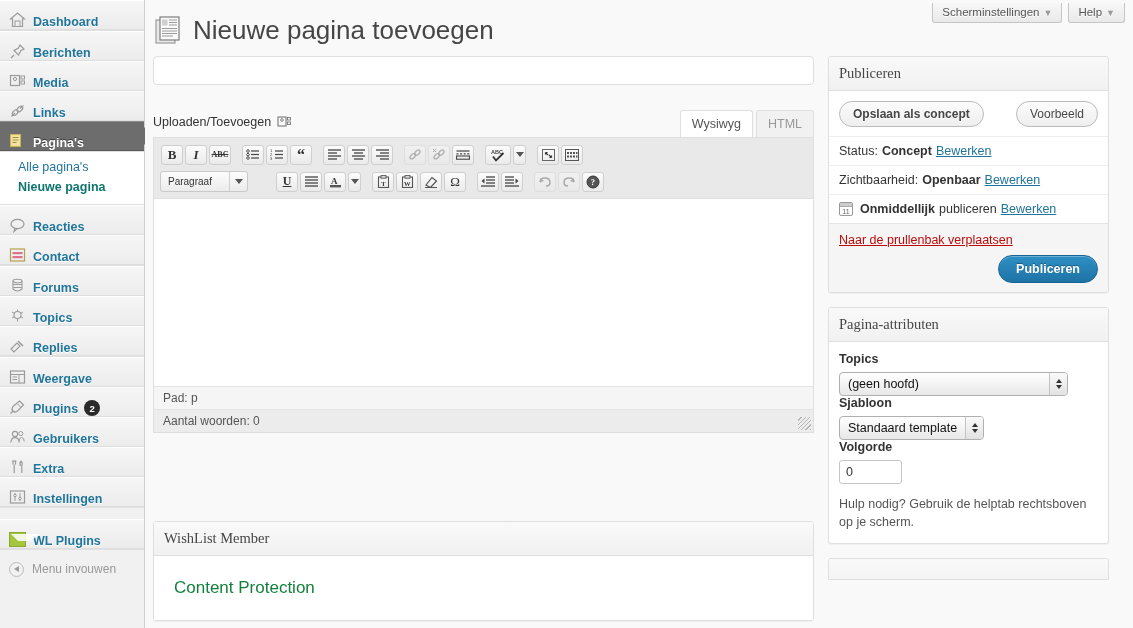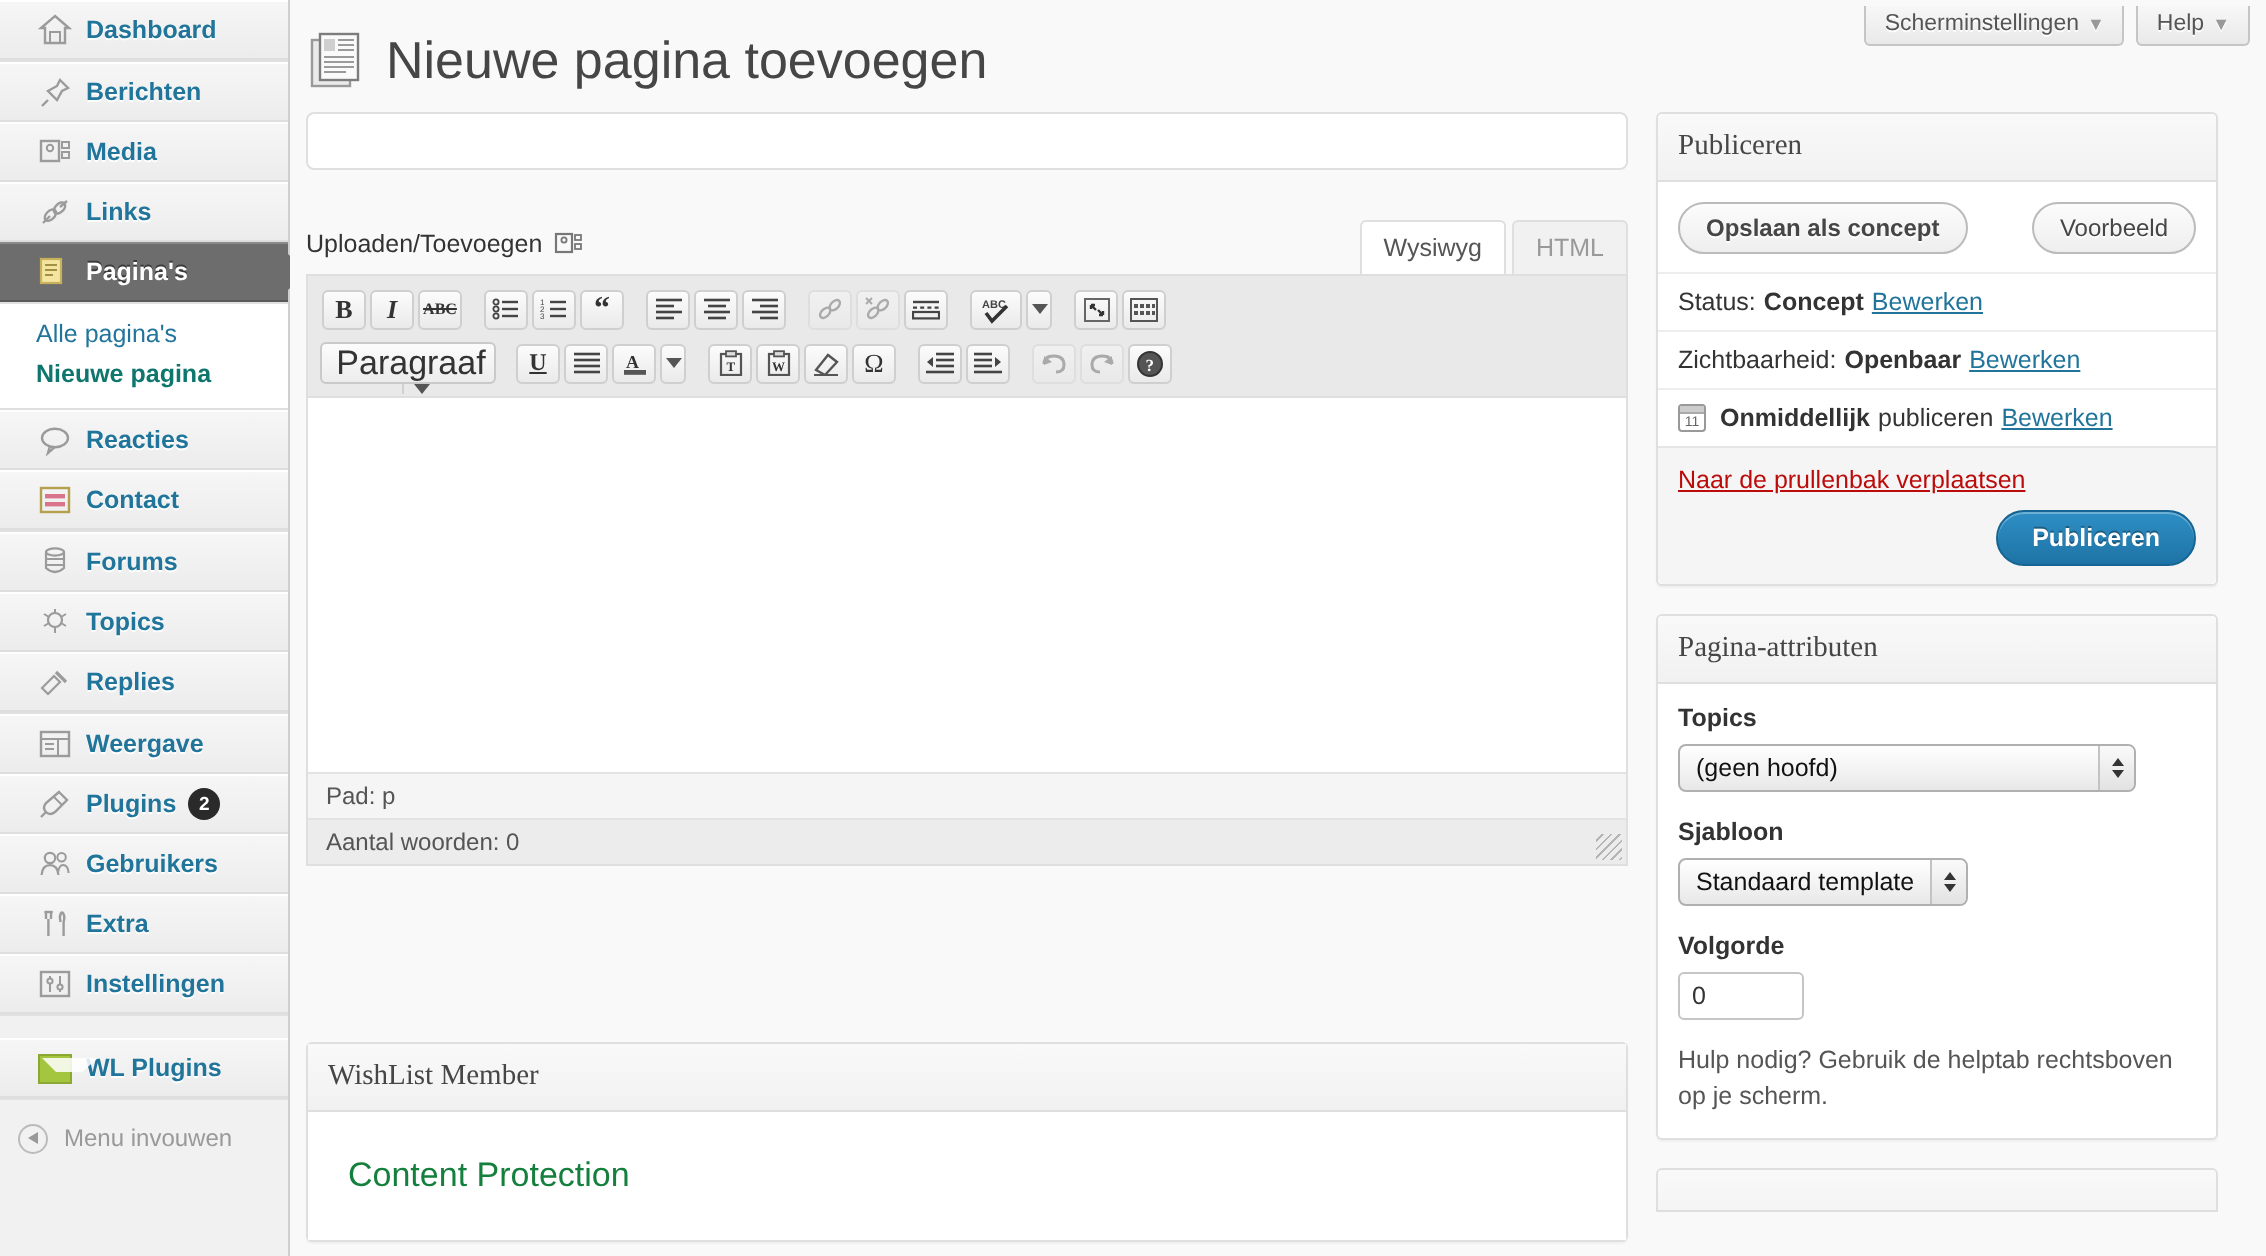--- a/index.html
+++ b/index.html
@@ -16,22 +16,22 @@
   
   .sidebar {
     width: 145px; min-width: 145px; height: 628px;
     background: #f1f1f1;
     border-right: 1px solid #cfcfcf;
     position: relative;
     overflow: visible;
   }
   .menu-group { border-bottom: 1px solid #e0e0e0; }
   .menu-item {
-    display: flex; align-items: center;
-    height: 30px; padding: 0 6px 0 18px;
+    display: flex; align-items: flex-end;
+    height: 30px; padding: 0 6px 0 8px;
     border-top: 1px solid #fff;
     border-bottom: 1px solid #dedede;
     position: relative;
     cursor: pointer;
     background: linear-gradient(to bottom,#f6f6f6,#ececec);
   }
   .menu-item .mi-icon {
     width: 18px; height: 18px; margin-right: 7px;
     display: flex; align-items: center; justify-content: center;
     flex: 0 0 18px;
@@ -139,26 +139,26 @@
     width: 22px; height: 20px; margin: 0 1px;
     background: linear-gradient(to bottom,#fcfcfc,#eaeaea);
     border: 1px solid #cfcfcf; border-radius: 3px;
     display: flex; align-items: center; justify-content: center;
     cursor: pointer; font-size: 11px; color: #333;
     font-family: "Liberation Serif", serif;
   }
   .tbtn.wide { width: 26px; }
   .tbtn.disabled { opacity: .42; }
   .tb-select {
-    width: 88px; height: 21px; margin-right: 0;
+    width: 88px; height: 21px; margin-right: 18px;
     background: linear-gradient(to bottom,#fcfcfc,#ececec);
     border: 1px solid #c9c9c9; border-radius: 3px;
     display: flex; align-items: center; justify-content: space-between;
-    padding: 0 4px 0 7px; font-size: 17px; color: #333;
-    font-family: "Liberation Sans", sans-serif; cursor: pointer; flex-direction: column;
+    padding: 0 4px 0 7px; font-size: 10px; color: #333;
+    font-family: "Liberation Sans", sans-serif; cursor: pointer;
   }
   .tb-select .sep-line { border-left: 1px solid #d0d0d0; height: 19px; margin-left: 4px; padding-left: 5px; display:flex; align-items:center;}
   .arrow-dn { width: 0; height: 0; border-left: 4px solid transparent; border-right: 4px solid transparent; border-top: 5px solid #555; }
   .mini-caret { width: 13px; height: 20px; display: flex; align-items: center; justify-content: center;
                 background: linear-gradient(to bottom,#fcfcfc,#eaeaea); border: 1px solid #cfcfcf;
                 border-radius: 3px; margin: 0 1px; cursor: pointer; }
 
   .edit-area { height: 187px; background: #fff; }
   .status-bar {
     background: #f5f5f5; border-top: 1px solid #e3e3e3;
@@ -222,21 +222,21 @@
     text-shadow: 0 -1px 0 rgba(0,0,0,.3); cursor: pointer;
     box-shadow: inset 0 1px 0 rgba(255,255,255,.3);
   }
   .attr-body { padding: 10px 10px 12px 10px; }
   .attr-label { font-size: 12.5px; font-weight: bold; color: #333; margin-bottom: 6px; }
   .mac-select {
     display: inline-flex; align-items: center; justify-content: space-between;
     background: linear-gradient(to bottom,#ffffff,#e8e8e8);
     border: 1px solid #b0b0b0; border-radius: 4px;
     height: 24px; font-size: 12.5px; color: #111;
-    margin-bottom: 13px; cursor: pointer; overflow: hidden;
+    cursor: pointer; overflow: hidden;
   }
   .mac-select .ms-val { padding: 0 8px; white-space: nowrap; }
   .mac-select .ms-arrows {
     width: 18px; height: 100%; border-left: 1px solid #c3c3c3;
     display: flex; flex-direction: column; align-items: center; justify-content: center; gap: 2px;
     background: linear-gradient(to bottom,#fafafa,#e2e2e2); flex: 0 0 18px;
   }
   .ms-arrows .up { width: 0; height: 0; border-left: 3.5px solid transparent; border-right: 3.5px solid transparent; border-bottom: 4px solid #333; }
   .ms-arrows .dn { width: 0; height: 0; border-left: 3.5px solid transparent; border-right: 3.5px solid transparent; border-top: 4px solid #333; }
   .sel-parent { width: 229px; }

